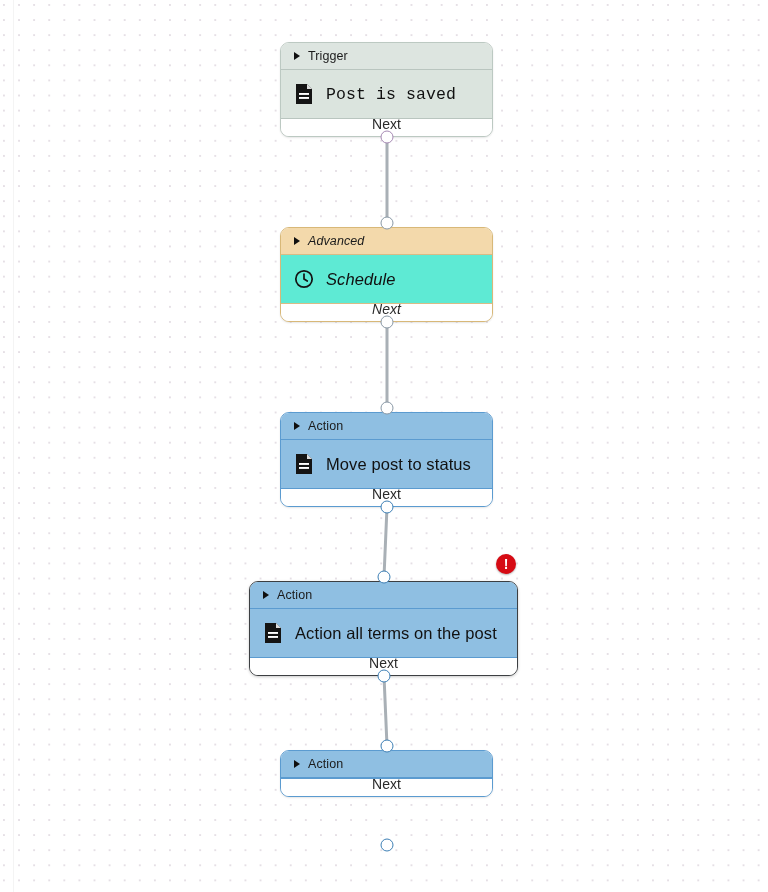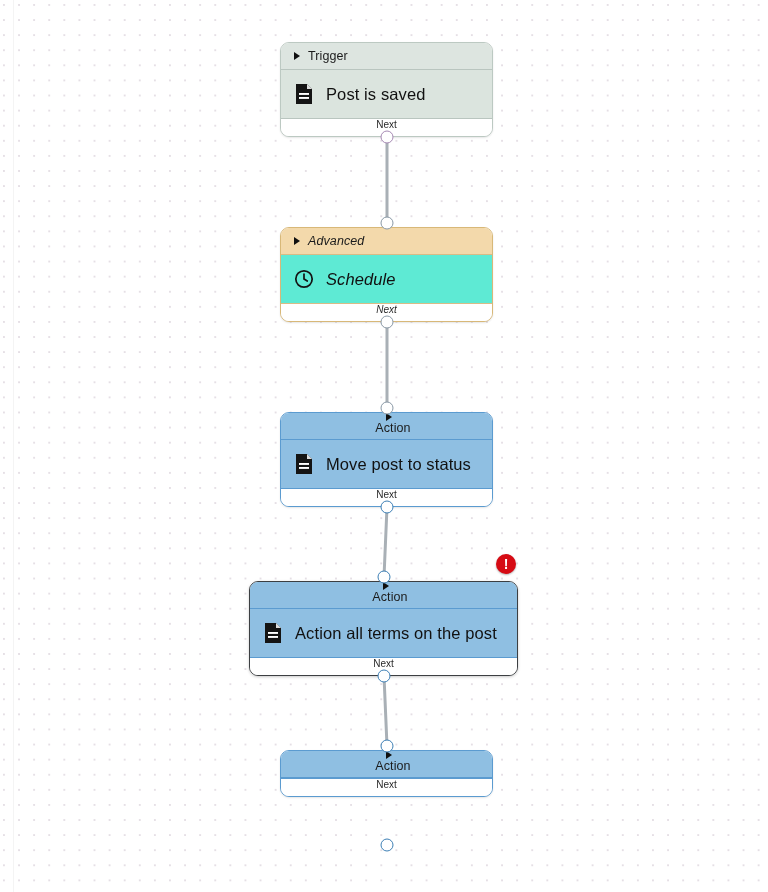--- a/index.html
+++ b/index.html
@@ -82,50 +82,50 @@
     color: #111111;
     white-space: nowrap;
     letter-spacing: 0.1px;
   }
   .node-foot {
     height: 18px;
     background: #ffffff;
     display: flex;
     align-items: flex-start;
     justify-content: center;
-    font-size: 10px;
+    font-size: 14px;
     color: #2a2a2a;
     line-height: 11px;
   }
 
   .icon { width: 20px; height: 22px; flex: none; display:block; }
 
   
   .node.trigger {
     border: 1px solid #bcc9c2;
     box-shadow: 0 1px 2px rgba(0,0,0,0.10);
   }
   .node.trigger .node-head { background: #dde5e0; border-bottom: 1px solid #b9c5bf; }
-  .node.trigger .node-body { background: #dbe4de; }
+  .node.trigger .node-body { background: #dbe4de; font-family: Liberation Mono, monospace; }
   .node.trigger .node-foot { border-top: 1px solid #b9c5bf; }
 
   .node.advanced {
     border: 1px solid #d8b878;
     box-shadow: 0 1px 2px rgba(0,0,0,0.10);
     font-style: italic;
   }
   .node.advanced .node-head { background: #f3d9ab; border-bottom: 1px solid #d9bb86; }
   .node.advanced .node-body { background: #5eead4; }
   .node.advanced .node-foot { border-top: 1px solid #d9bb86; }
 
   .node.action {
     border: 1px solid #5b9bd0;
     box-shadow: 0 1px 2px rgba(0,0,0,0.10);
   }
-  .node.action .node-head { background: #8fbfe2; border-bottom: 1px solid #5b9bd0; flex-direction: column; }
+  .node.action .node-head { background: #8fbfe2; border-bottom: 1px solid #5b9bd0; }
   .node.action .node-body { background: #8fbfe2; }
   .node.action .node-foot { border-top: 1px solid #5b9bd0; }
 
   .node.selected {
     border: 1.6px solid #3c3f42;
     box-shadow: 0 1px 3px rgba(0,0,0,0.22);
   }
 
   
   .port {

